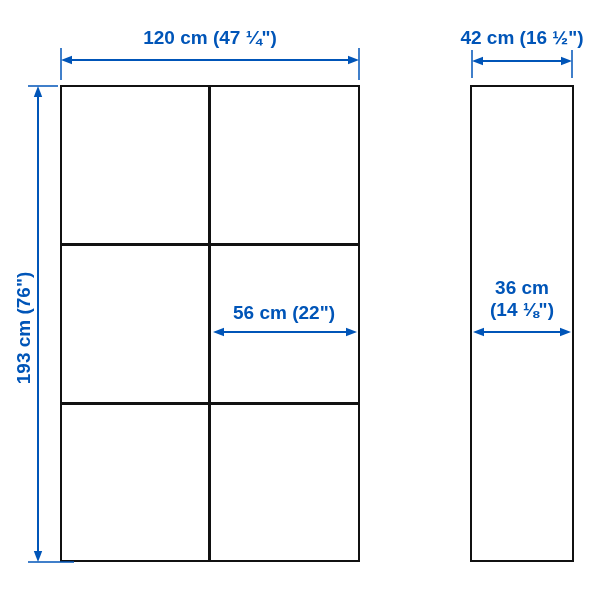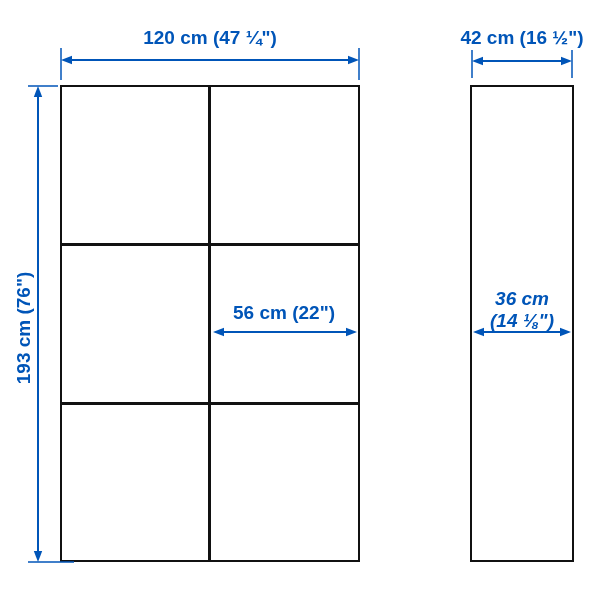--- a/index.html
+++ b/index.html
@@ -47,21 +47,21 @@
     text-align: center;
     white-space: nowrap;
   }
   .width-label { left: 60px; top: 27px; width: 300px; }
   .depth-label { left: 452px; top: 27px; width: 140px; }
   .height-label {
     left: 24px; top: 328px;
     transform: translate(-50%, -50%) rotate(-90deg);
   }
   .inner-width-label { left: 210px; top: 302px; width: 148px; }
-  .inner-depth-label { left: 462px; top: 288px; width: 120px; font-style: italic; }
+  .inner-depth-label { left: 462px; top: 277px; width: 120px; }
   .arrow { position: absolute; overflow: visible; }
   .arrow line { stroke: var(--dimension-accent); }
   .arrow .main { stroke-width: 2; }
   .arrow .tick { stroke-width: 1.5; }
   .arrow polygon { fill: var(--dimension-accent); }
 </style>
 </head>
 <body>
 
 <div class="canvas">

